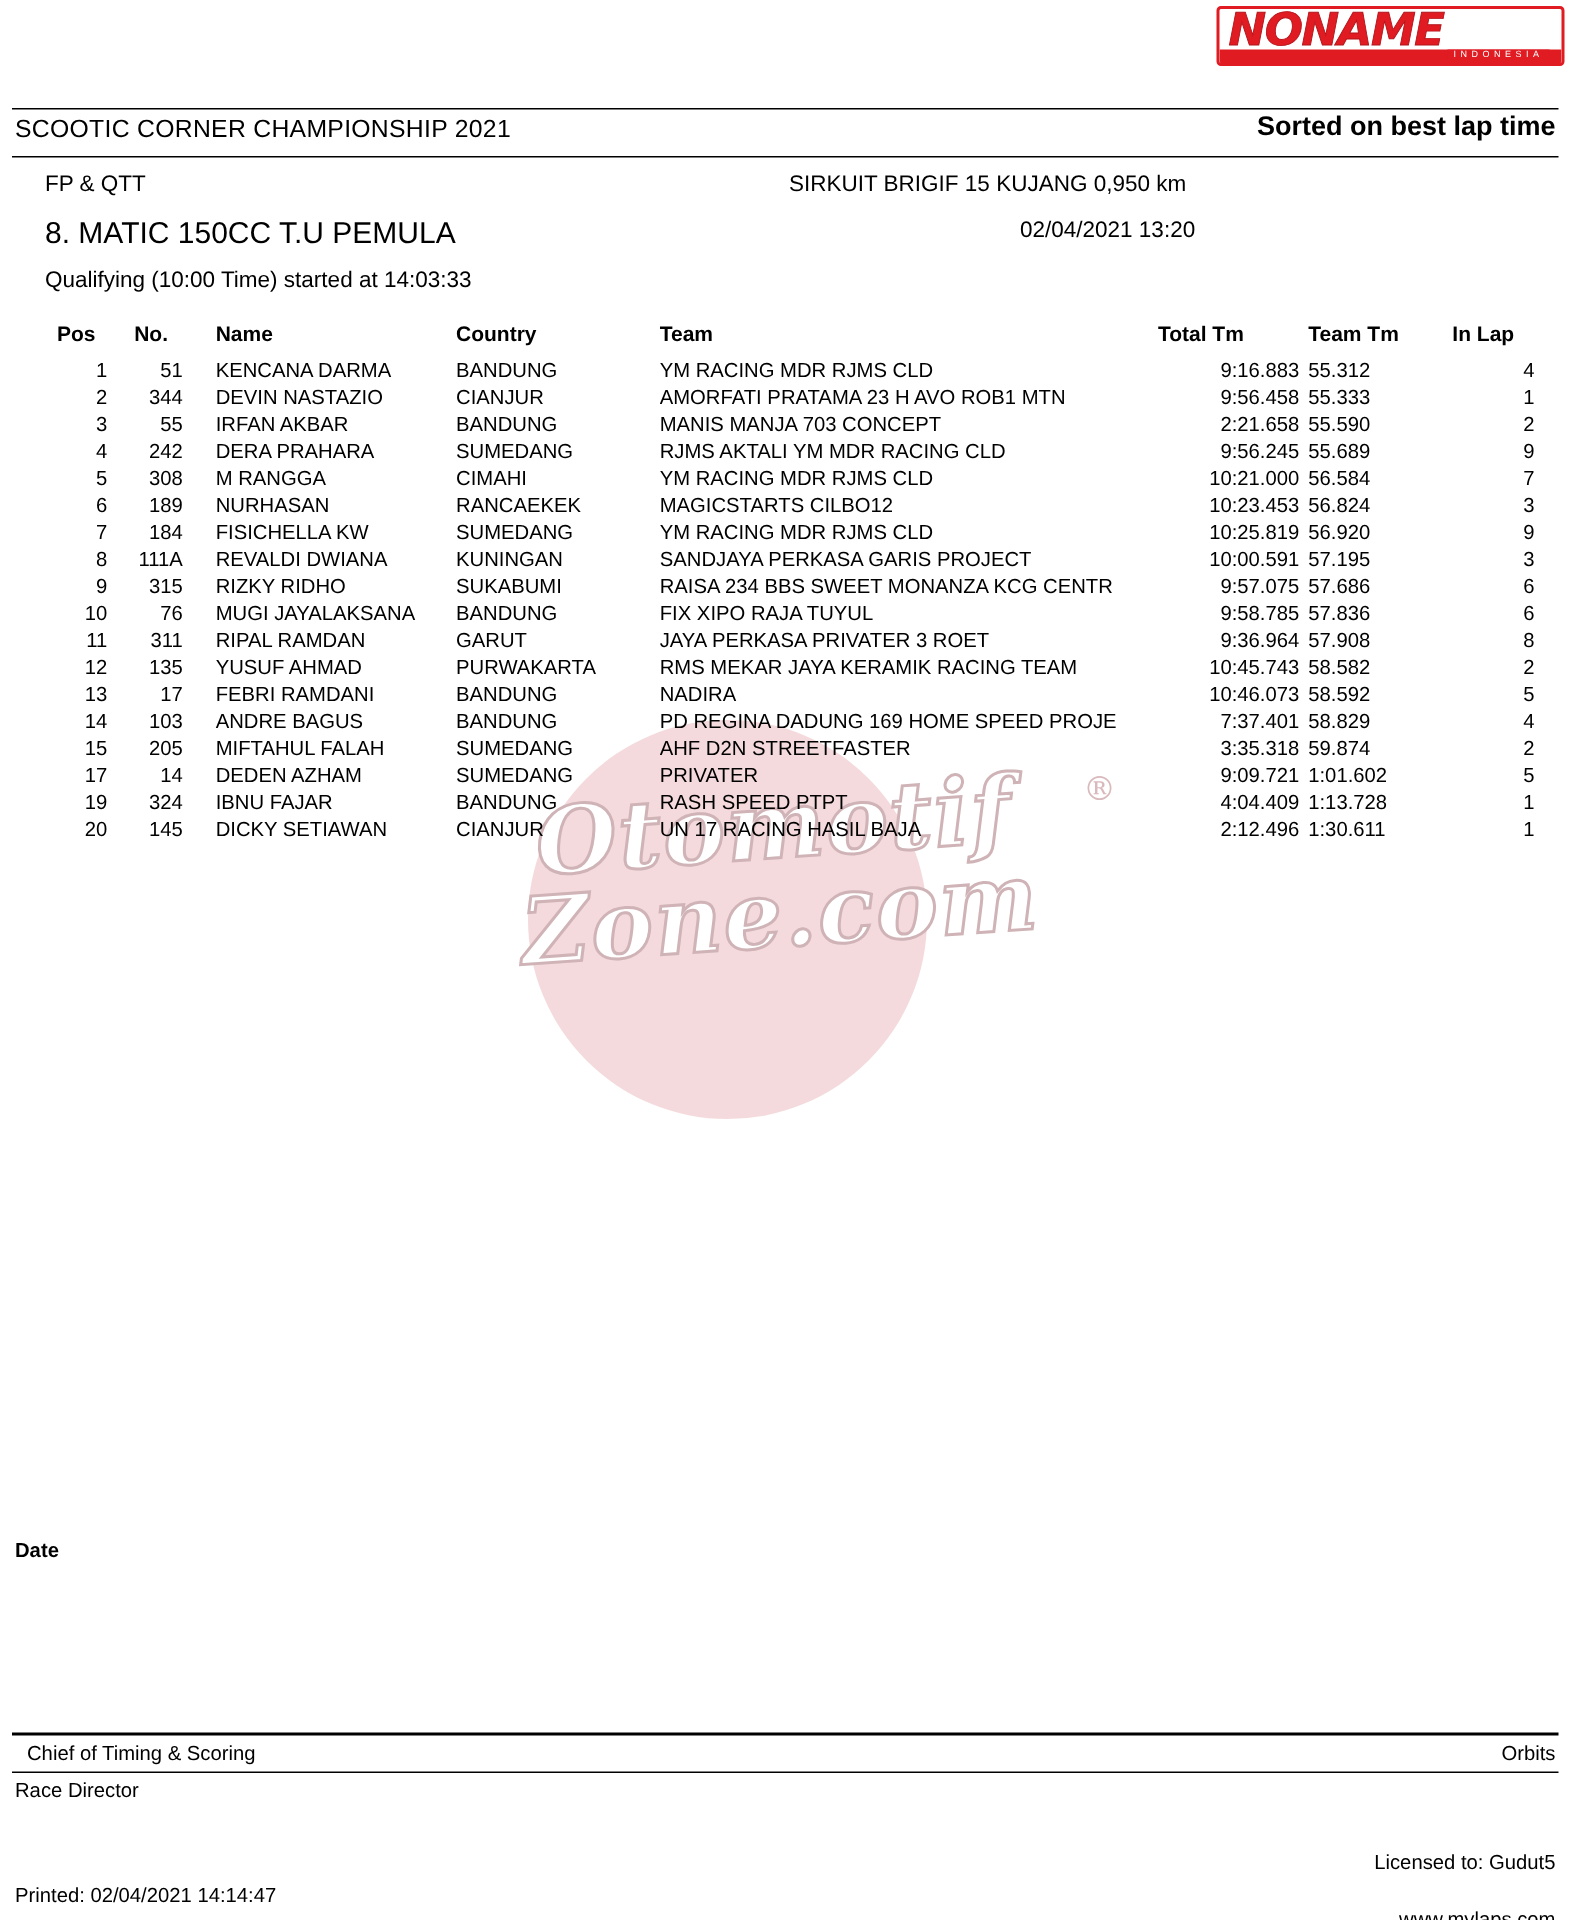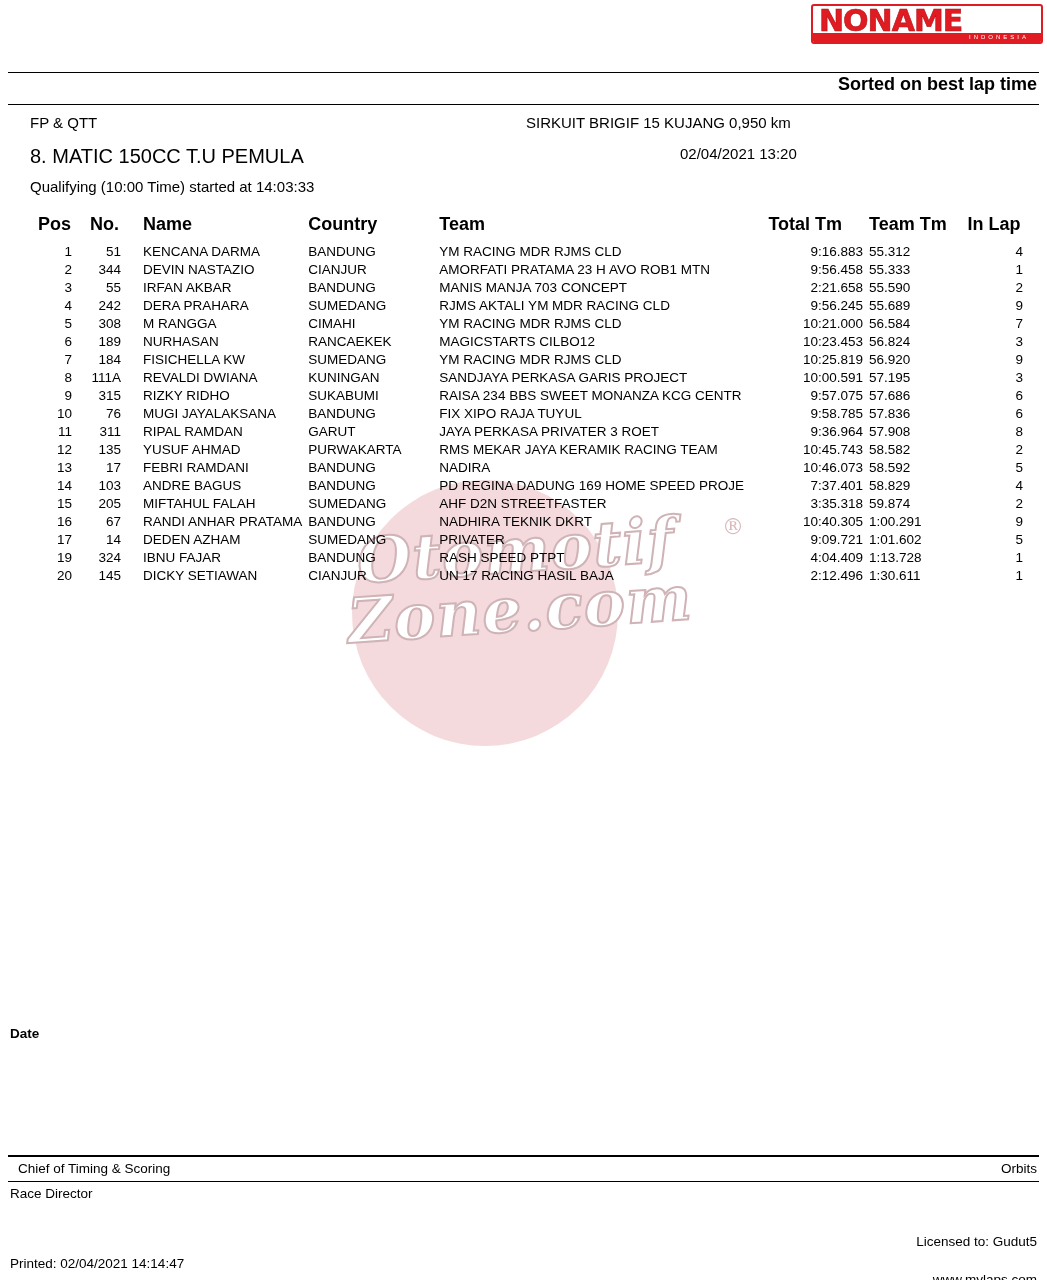--- a/index.html
+++ b/index.html
@@ -38,20 +38,21 @@
     border: 2px solid #e01b22;
     border-radius: 3px;
     overflow: hidden;
   }
   .logo-text {
     position: absolute;
     top: -3px;
     left: 6px;
     font-family: "DejaVu Sans", sans-serif;
     font-weight: bold;
+    font-style: italic;
     font-size: 30px;
     letter-spacing: -1px;
     color: #e01b22;
     -webkit-text-stroke: 0.6px #b3141a;
   }
   .logo-sub {
     position: absolute;
     bottom: 2px;
     right: 8px;
     font-size: 6px;
@@ -121,21 +122,21 @@
   }
   table.results {
     border-collapse: collapse;
     width: 1033px;
     margin-left: 8px;
     font-size: 13.5px;
     position: relative;
     z-index: 2;
   }
   table.results th {
-    font-size: 18px;
+    font-size: 14px;
     font-weight: bold;
     padding: 0 0 7px 0;
     text-align: left;
     white-space: nowrap;
   }
   table.results td {
     padding: 1.5px 0;
     white-space: nowrap;
     overflow: hidden;
   }
@@ -231,20 +232,21 @@
     <div class="logo-box">
       <div class="logo-text">NONAME</div>
       <div class="logo-bar"></div>
       <div class="logo-sub">INDONESIA</div>
     </div>
   </div>
 
   <div class="rule" id="rule-top"></div>
   <div class="rule" id="rule-head"></div>
 
+  <div class="title-left">SCOOTIC CORNER CHAMPIONSHIP 2021</div>
   <div class="title-right">Sorted on best lap time</div>
 
   <div class="meta" id="meta-row1">
     <span class="m-left">FP &amp; QTT</span>
     <span class="m-center">SIRKUIT BRIGIF 15 KUJANG 0,950 km</span>
   </div>
   <div class="meta" id="meta-row2">
     <span class="m-cat">8. MATIC 150CC T.U PEMULA</span>
     <span class="m-right">02/04/2021 13:20</span>
   </div>
@@ -420,30 +422,20 @@
             <td class="c-pos">15</td>
             <td class="c-no">205</td>
             <td class="c-name">MIFTAHUL FALAH</td>
             <td class="c-country">SUMEDANG</td>
             <td class="c-team">AHF D2N STREETFASTER</td>
             <td class="c-total">3:35.318</td>
             <td class="c-best">59.874</td>
             <td class="c-inlap">2</td>
           </tr>
           <tr>
-            <td class="c-pos">16</td>
-            <td class="c-no">67</td>
-            <td class="c-name">RANDI ANHAR PRATAMA</td>
-            <td class="c-country">BANDUNG</td>
-            <td class="c-team">NADHIRA TEKNIK DKRT</td>
-            <td class="c-total">10:40.305</td>
-            <td class="c-best">1:00.291</td>
-            <td class="c-inlap">9</td>
-          </tr>
-          <tr>
             <td class="c-pos">17</td>
             <td class="c-no">14</td>
             <td class="c-name">DEDEN AZHAM</td>
             <td class="c-country">SUMEDANG</td>
             <td class="c-team">PRIVATER</td>
             <td class="c-total">9:09.721</td>
             <td class="c-best">1:01.602</td>
             <td class="c-inlap">5</td>
           </tr>
           <tr>

